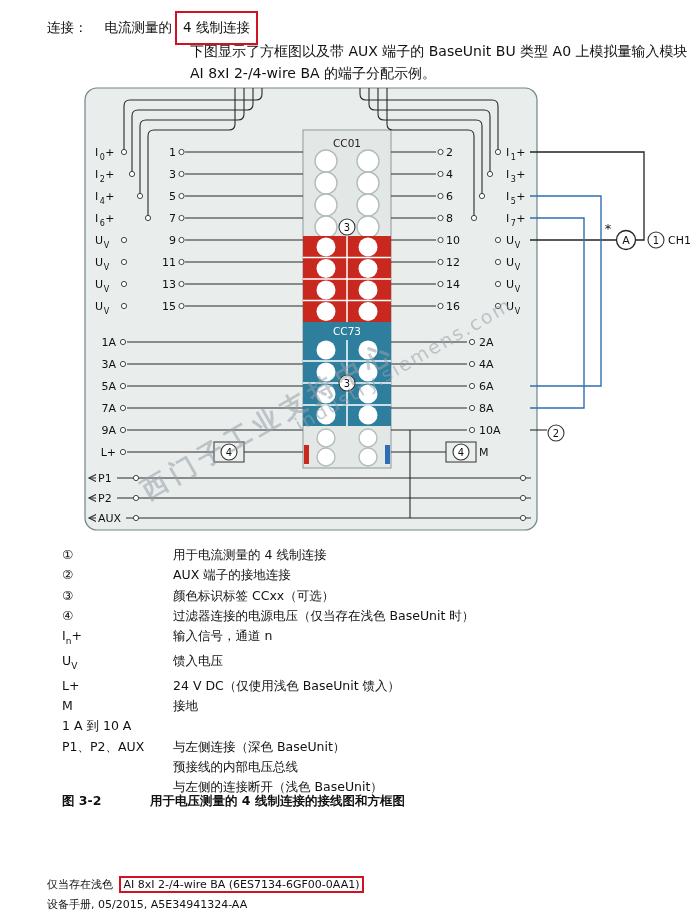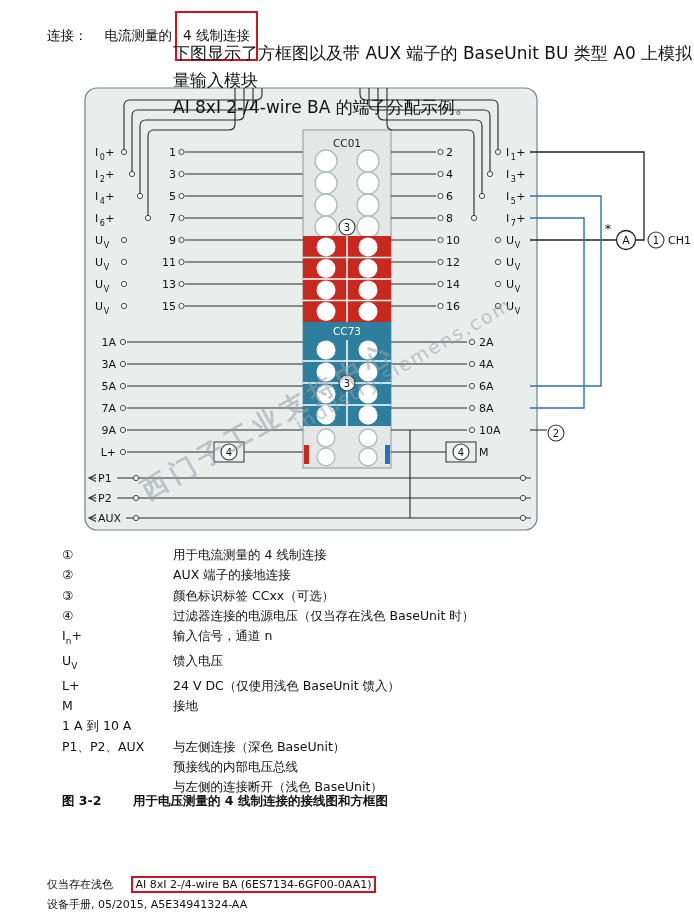--- a/index.html
+++ b/index.html
@@ -3,31 +3,31 @@
 <meta charset="utf-8">
 <style>
   *{margin:0;padding:0;box-sizing:border-box}
   html,body{background:#fff}
   body{font-family:"DejaVu Sans","Liberation Sans",sans-serif;color:#111}
   .page{position:relative;width:694px;height:912px;background:#fff;overflow:hidden}
   #diag{position:absolute;left:0;top:0}
   #diag text{font-family:"DejaVu Sans","Liberation Sans",sans-serif}
   .header{position:absolute;left:47px;top:11px;font-size:13.5px;font-weight:normal;display:flex;align-items:center}
   .header .gap{width:17px}
-  .hl-box{border:2px solid #cf1322;padding:14px 6px;margin-left:3px}
-  .intro{position:absolute;left:173px;top:40px;font-size:17px;line-height:1.6}
+  .hl-box{border:2px solid #cf1322;padding:6px 6px;margin-left:3px}
+  .intro{position:absolute;left:190px;top:40px;font-size:14px;line-height:1.6}
   .legend{position:absolute;left:62px;top:545px;font-size:12.5px;line-height:20.3px}
   .lrow{display:flex}
   .lsym{width:111px;flex:none}
   .ldesc{flex:1}
   sub{font-size:9px}
   .caption{position:absolute;left:62px;top:793px;font-size:12.5px;font-weight:bold;display:flex}
-  .caption .cfig{width:71px;flex:none}
+  .caption .cfig{width:88px;flex:none}
   .footer{position:absolute;left:47px;top:876px;font-size:11px}
-  .footer .boxed{border:2px solid #cf1322;padding:0 3px;display:inline-block;margin-left:14px}
+  .footer .boxed{border:2px solid #cf1322;padding:0 3px;display:inline-block;margin-left:2px}
   .f2{margin-top:4px}
 </style>
 </head>
 <body>
 
 <div class="page">
 
   <svg id="diag" width="694" height="912" viewBox="0 0 694 912">
       <rect x="85" y="88" width="452" height="442" rx="12" fill="#e9edec" stroke="#73838a" stroke-width="1.2"></rect>
       <rect x="303" y="130" width="88" height="338" fill="#e3e8e7" stroke="#8d9b9b" stroke-width="1"></rect>

